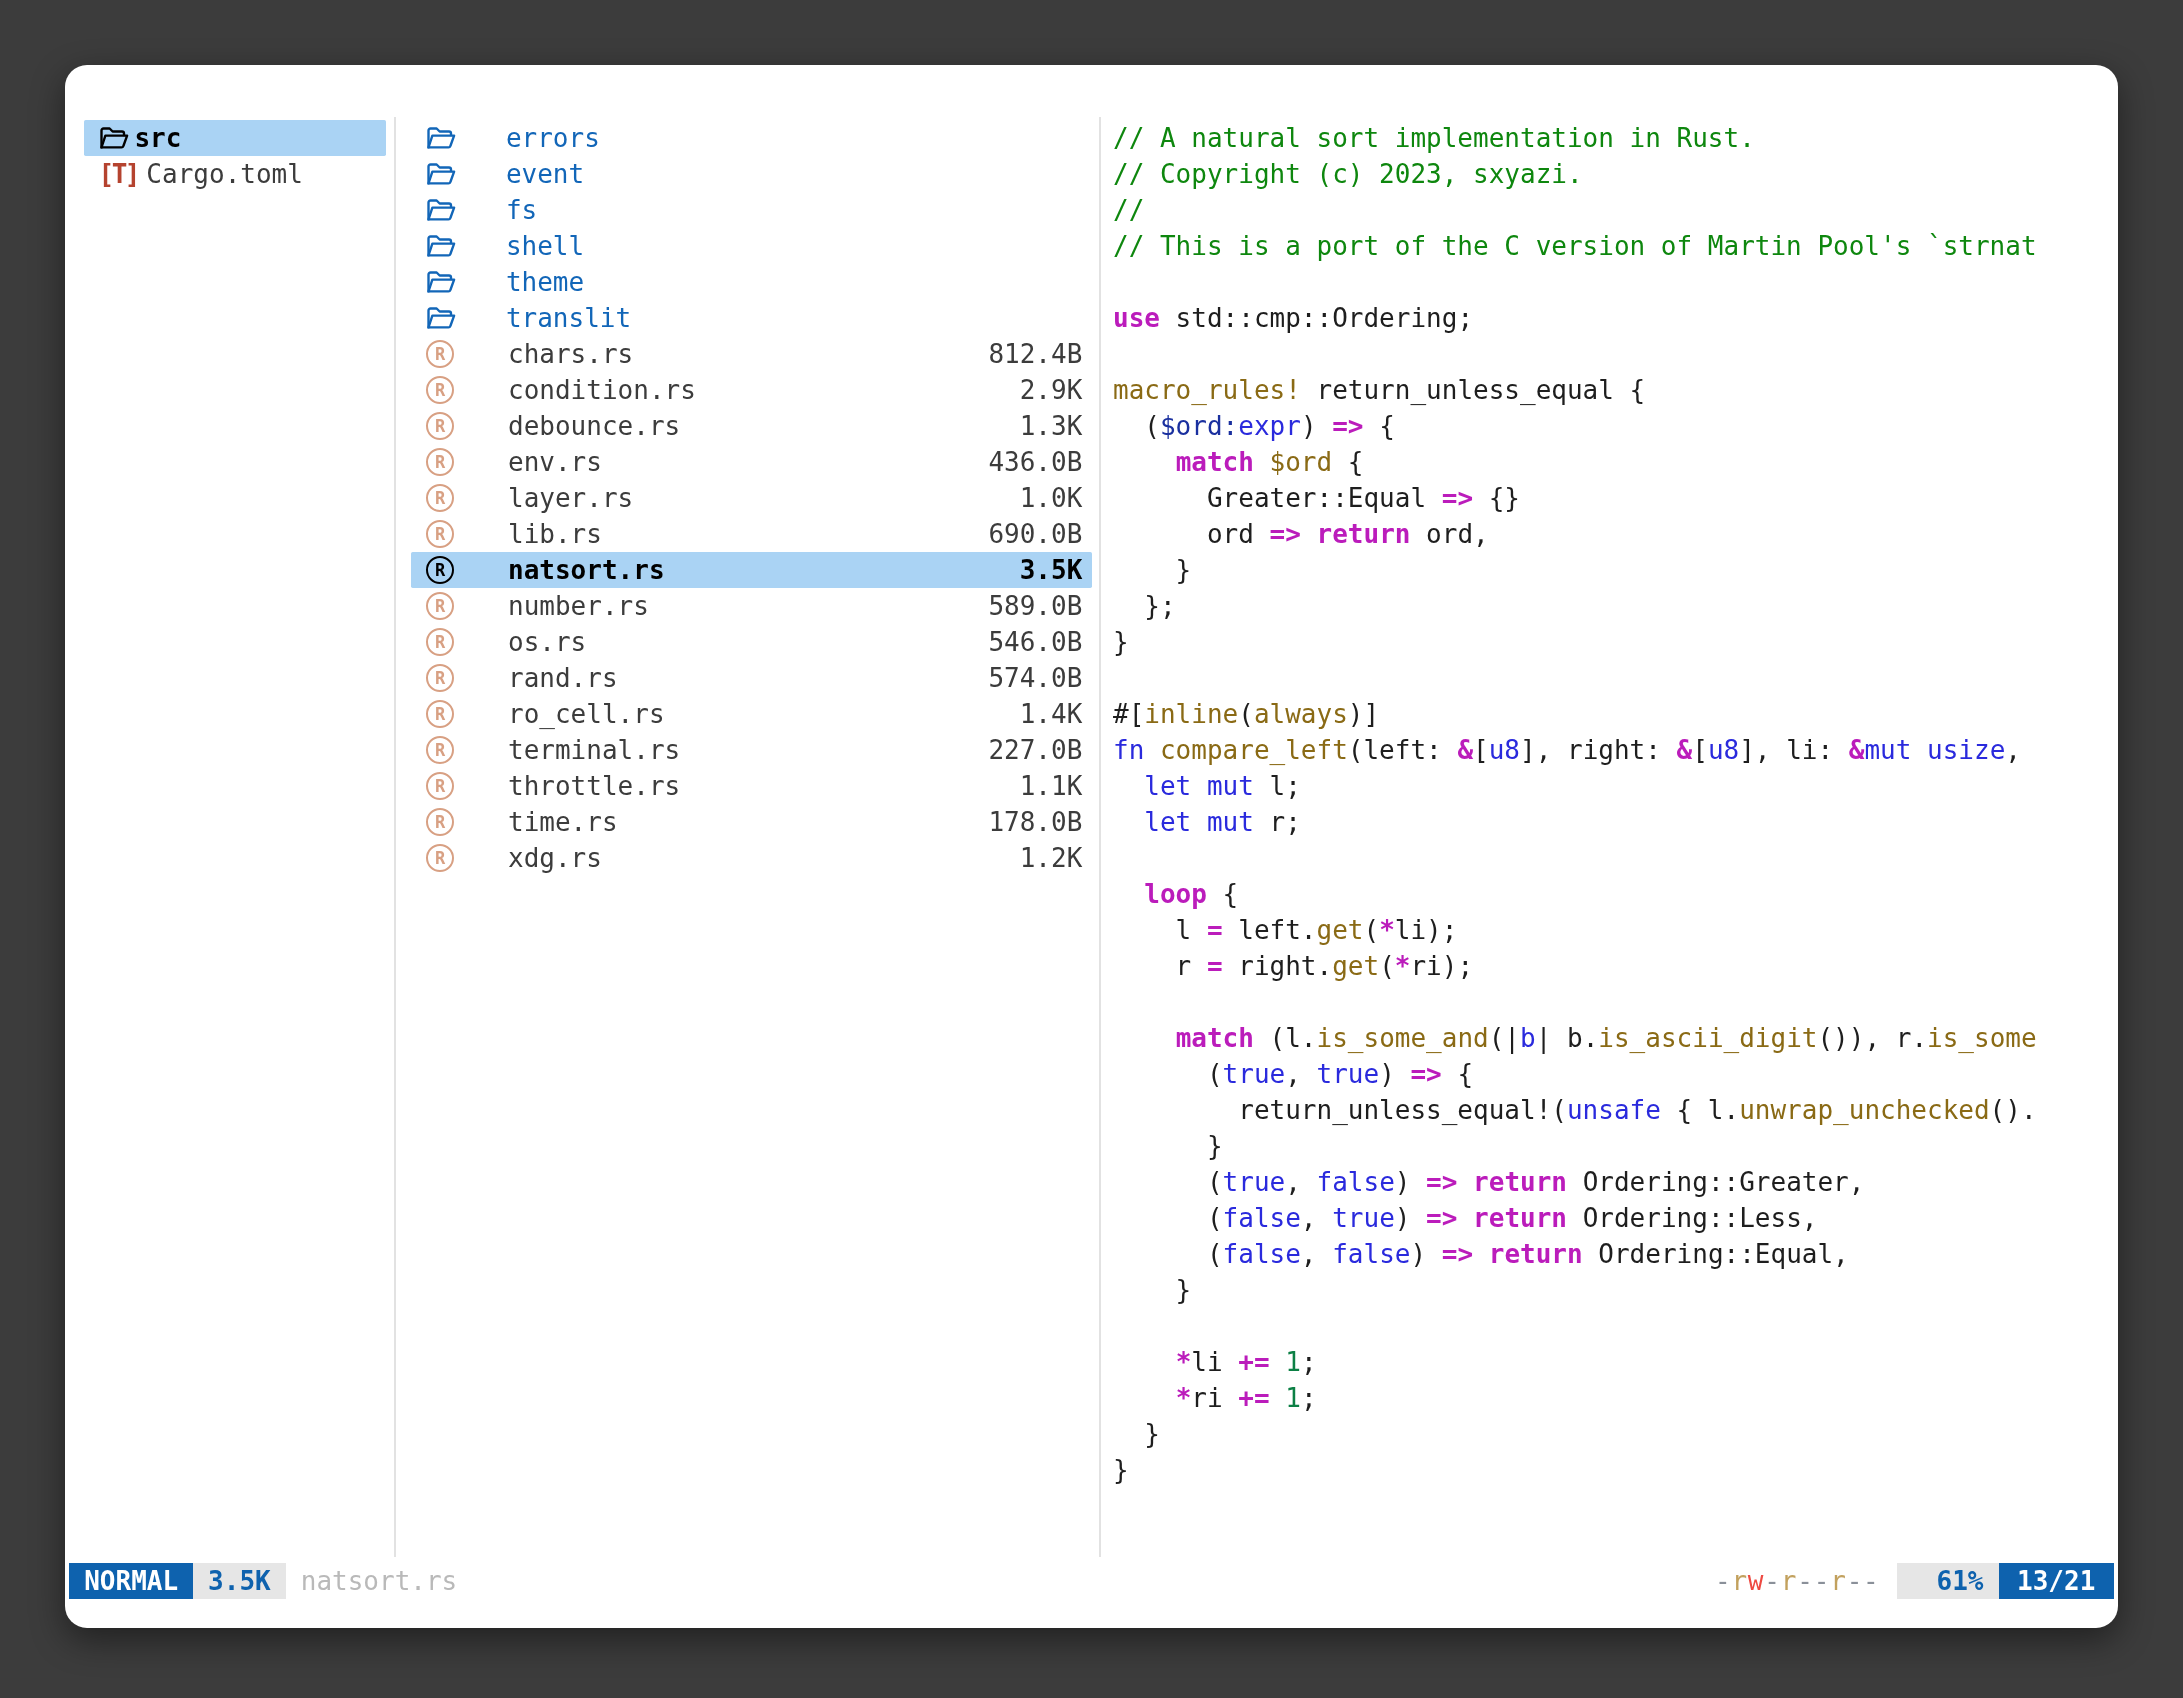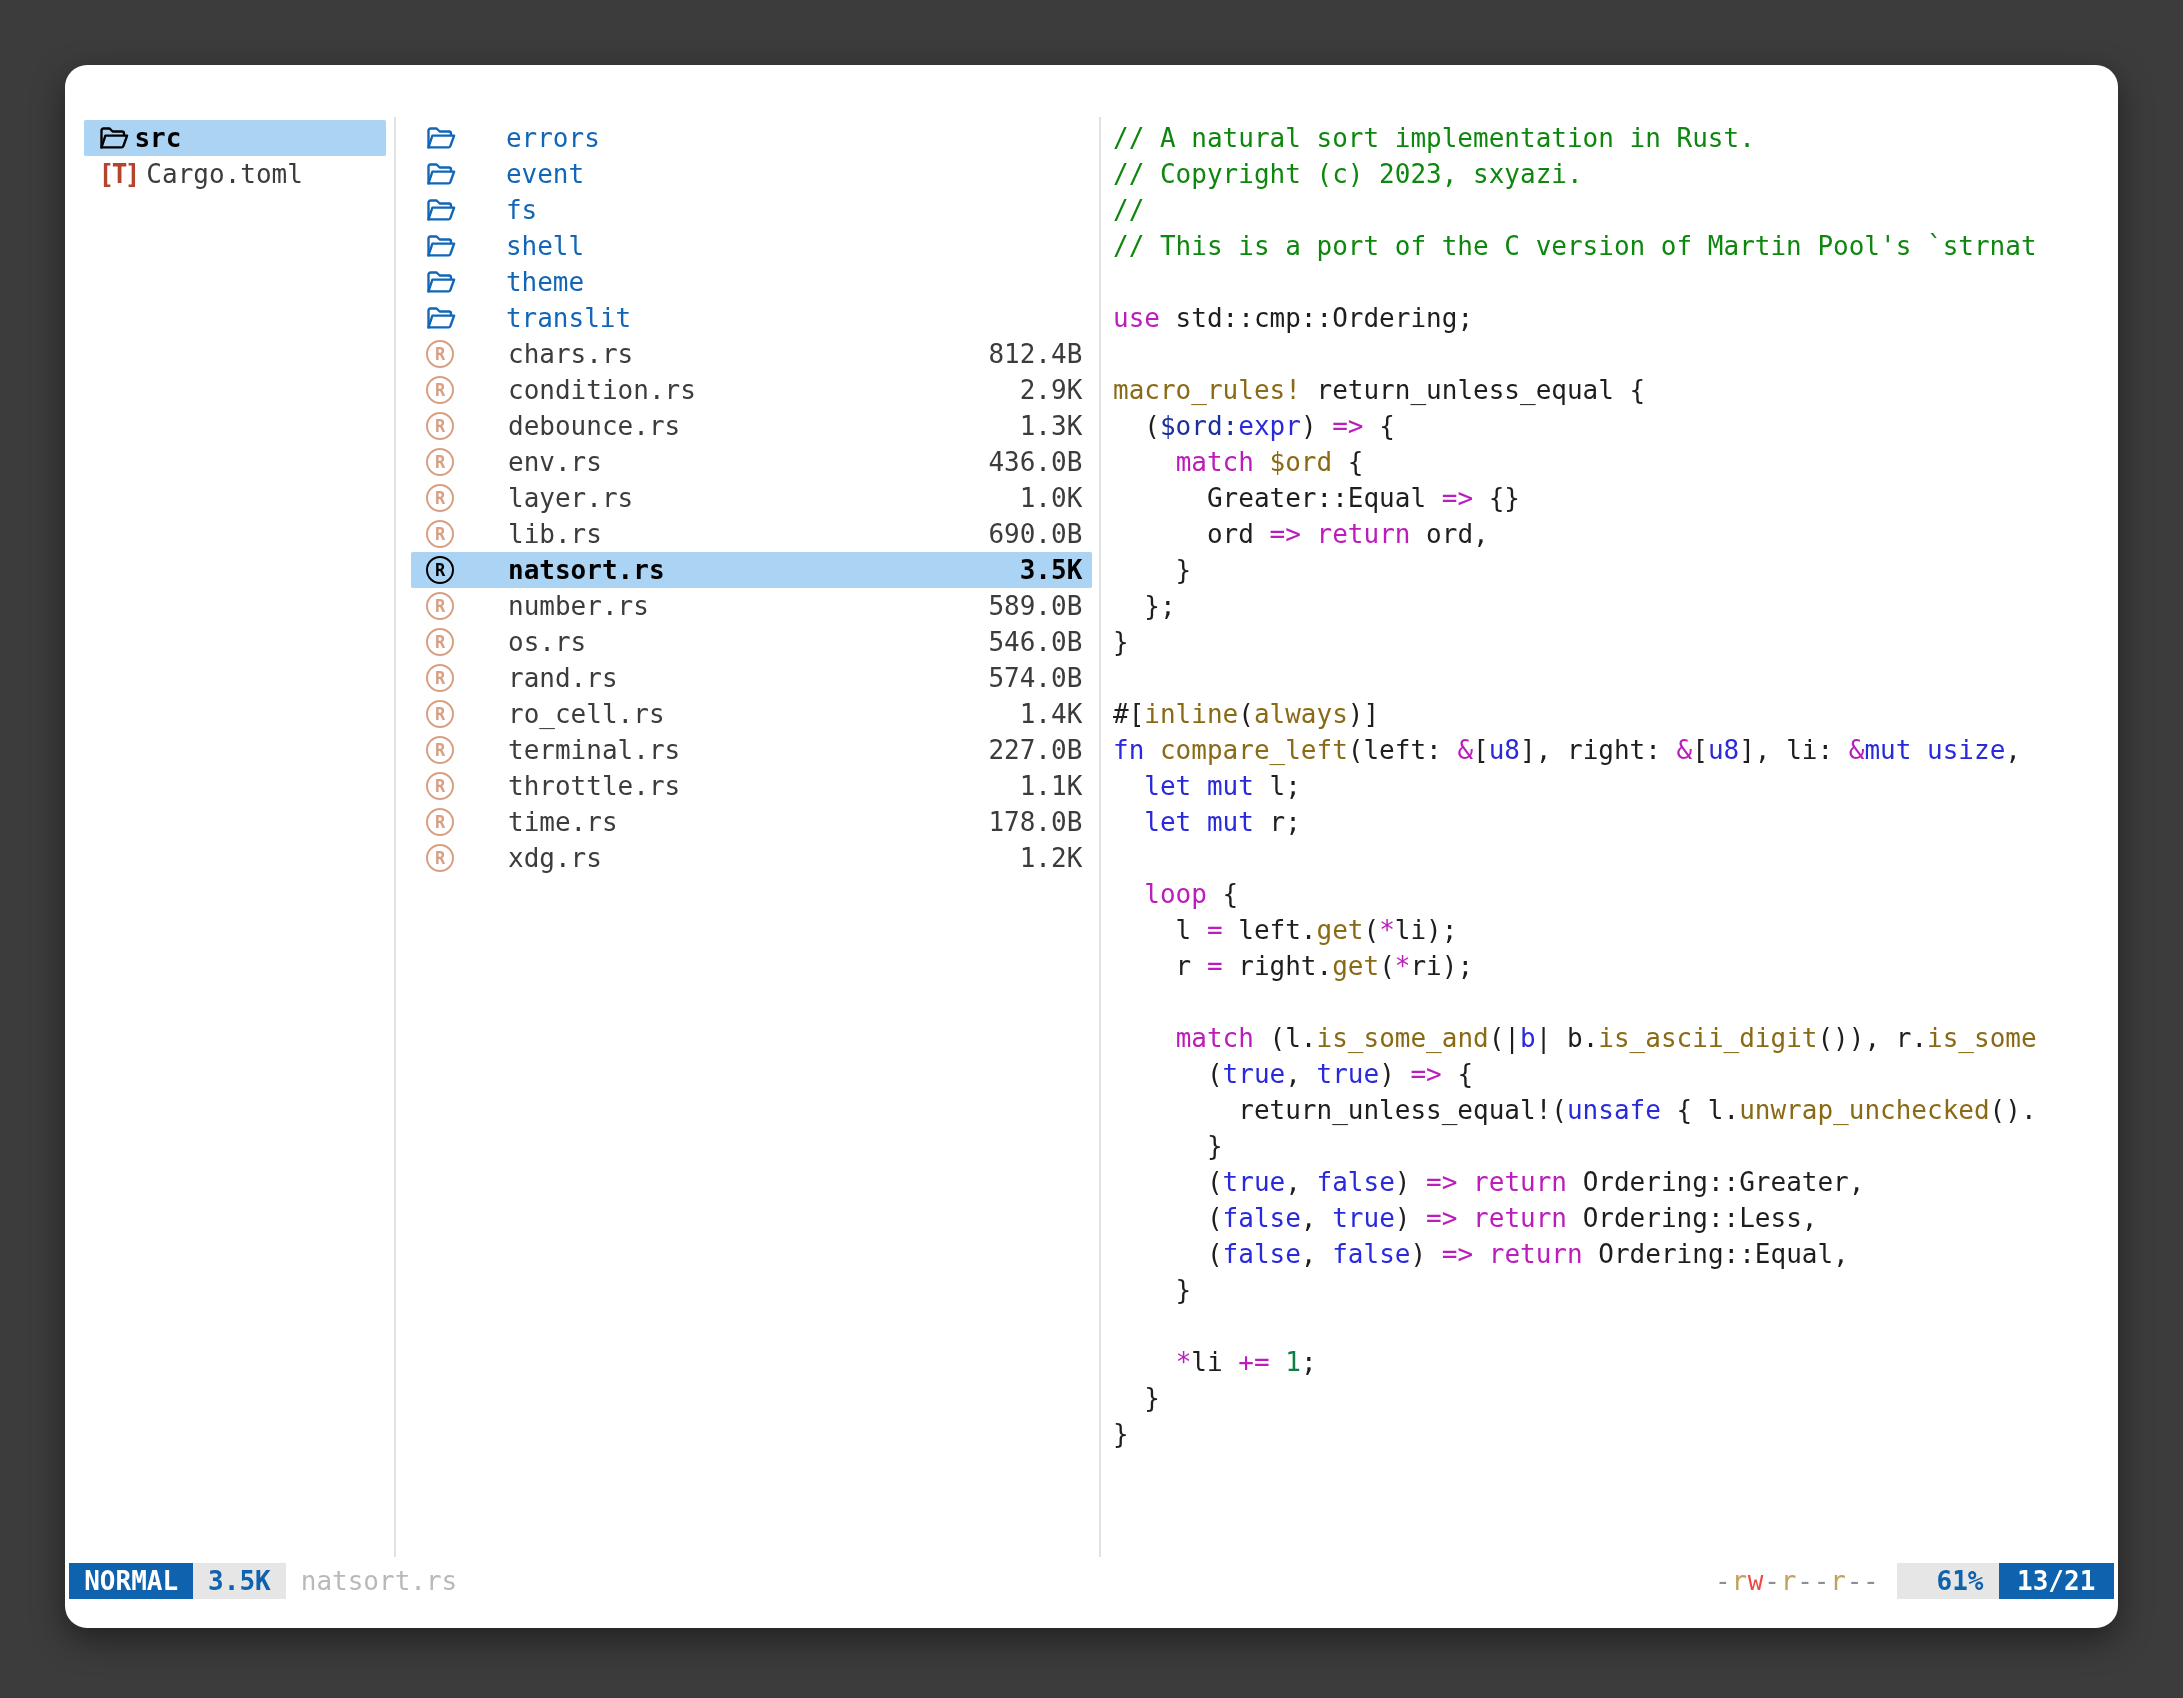--- a/index.html
+++ b/index.html
@@ -47,21 +47,21 @@
     display: inline-flex; align-items: center; justify-content: center;
     font-size: 17px; font-weight: bold; color: #d8a083; flex: 0 0 auto;
   }
   .row.sel .rust-badge { color: #000; }
   .toml-badge { color: #b5432f; font-weight: bold; letter-spacing: -2.5px; margin-right: 2.5px; }
 
   
   .cl { height: 36px; line-height: 36px; white-space: pre; overflow: hidden; }
   .seg.d { color: #1e1e1e; }
   .seg.c { color: #0e870e; }
-  .seg.k { color: #bb1cbb; }
+  .seg.k { color: #bb1cbb; font-weight: bold; }
   .seg.b { color: #2a2add; }
   .seg.n { color: #1a309f; }
   .seg.f { color: #8a6a15; }
   .seg.g { color: #0c8045; }
 
   
   .statusbar {
     position: absolute; left: 4.2px; right: 4.2px; top: 1497px; height: 38px;
     display: flex; align-items: center; font-size: 26px;
   }
@@ -163,20 +163,21 @@
       <div class="cl"><span class="seg d">    </span><span class="seg k">match</span><span class="seg d"> (l.</span><span class="seg f">is_some_and</span><span class="seg d">(|</span><span class="seg b">b</span><span class="seg d">| b.</span><span class="seg f">is_ascii_digit</span><span class="seg d">()), r.</span><span class="seg f">is_some</span></div>
       <div class="cl"><span class="seg d">      (</span><span class="seg b">true</span><span class="seg d">, </span><span class="seg b">true</span><span class="seg d">) </span><span class="seg k">=&gt;</span><span class="seg d"> {</span></div>
       <div class="cl"><span class="seg d">        return_unless_equal!(</span><span class="seg b">unsafe</span><span class="seg d"> { l.</span><span class="seg f">unwrap_unchecked</span><span class="seg d">().</span></div>
       <div class="cl"><span class="seg d">      }</span></div>
       <div class="cl"><span class="seg d">      (</span><span class="seg b">true</span><span class="seg d">, </span><span class="seg b">false</span><span class="seg d">) </span><span class="seg k">=&gt;</span><span class="seg d"> </span><span class="seg k">return</span><span class="seg d"> Ordering::Greater,</span></div>
       <div class="cl"><span class="seg d">      (</span><span class="seg b">false</span><span class="seg d">, </span><span class="seg b">true</span><span class="seg d">) </span><span class="seg k">=&gt;</span><span class="seg d"> </span><span class="seg k">return</span><span class="seg d"> Ordering::Less,</span></div>
       <div class="cl"><span class="seg d">      (</span><span class="seg b">false</span><span class="seg d">, </span><span class="seg b">false</span><span class="seg d">) </span><span class="seg k">=&gt;</span><span class="seg d"> </span><span class="seg k">return</span><span class="seg d"> Ordering::Equal,</span></div>
       <div class="cl"><span class="seg d">    }</span></div>
       <div class="cl"></div>
       <div class="cl"><span class="seg d">    </span><span class="seg k">*</span><span class="seg d">li </span><span class="seg k">+=</span><span class="seg d"> </span><span class="seg g">1</span><span class="seg d">;</span></div>
+      <div class="cl"><span class="seg d">    </span><span class="seg k">*</span><span class="seg d">ri </span><span class="seg k">+=</span><span class="seg d"> </span><span class="seg g">1</span><span class="seg d">;</span></div>
       <div class="cl"><span class="seg d">  }</span></div>
       <div class="cl"><span class="seg d">}</span></div>
     </div>
 
   <div class="statusbar">
     <span class="chip mode">NORMAL</span>
     <span class="chip size">3.5K</span>
     <span class="fname">natsort.rs</span>
     <span class="spacer"></span>
     <span class="perm" id="perm"><span class="p">-</span><span class="r">r</span><span class="w">w</span><span class="p">-</span><span class="r">r</span><span class="p">--</span><span class="r">r</span><span class="p">--</span></span>

